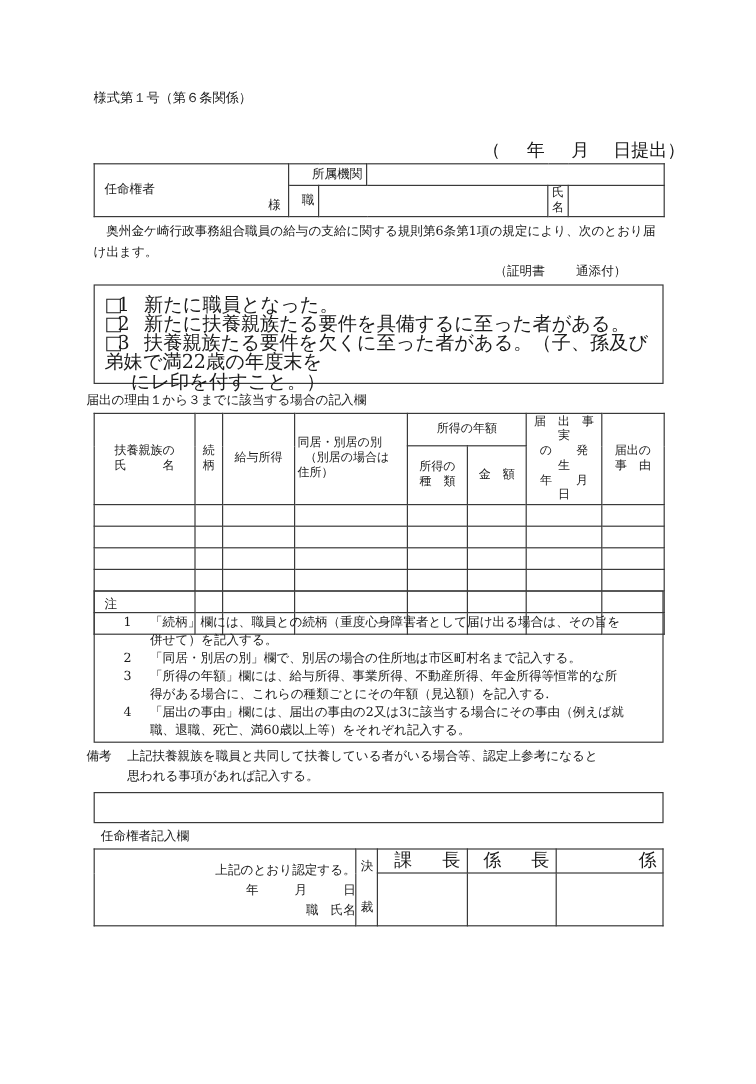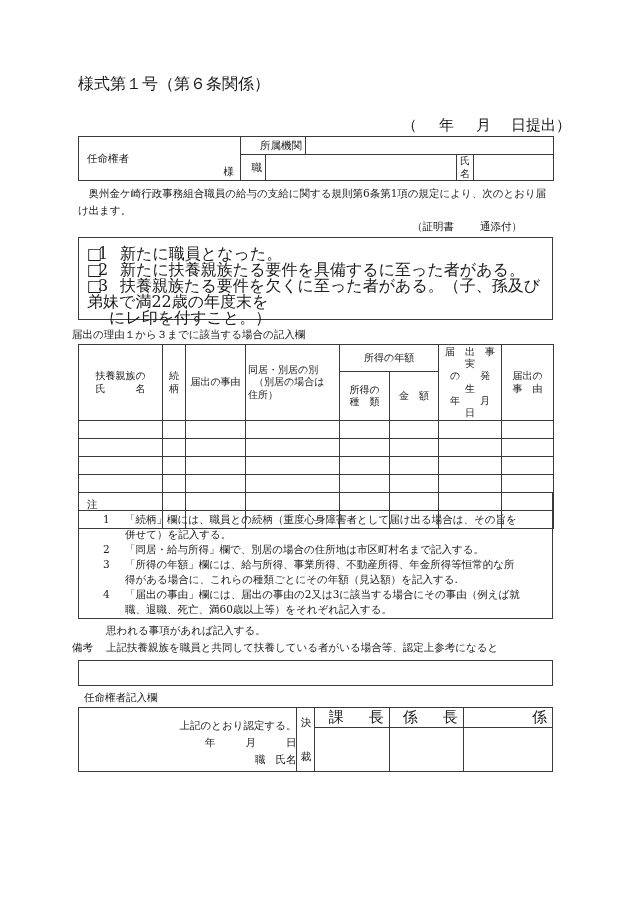--- a/index.html
+++ b/index.html
@@ -22,21 +22,21 @@
     width: 630px;
     height: 903px;
     background: #fff;
     overflow: hidden;
   }
   
   .t   { position: absolute; white-space: nowrap; font-size: 10.5px; line-height: 1.05; }
   .blk { position: absolute; font-size: 10.5px; line-height: 17px; }
 
   
-  #form-no   { left: 78px;  top: 76px;  font-size: 16px; }
+  #form-no   { left: 78px;  top: 76px;  font-size: 11px; }
   #doc-title { left: 238px; top: 97px;  font-size: 11.5px; letter-spacing: 11px; }
   #submit-date { left: 402px; top: 118px; font-size: 15px; letter-spacing: 0px; }
   #submit-date .sp { display: inline-block; width: 22px; }
   #submit-date .sp2 { display: inline-block; width: 20px; }
 
   
   table.grid {
     position: absolute;
     border-collapse: collapse;
     table-layout: fixed;
@@ -263,21 +263,21 @@
     <tbody>
         <tr>
       <td rowspan="2" class="hd">
         <span class="ln">扶養親族の</span>
         <span class="ln">氏　　　名</span>
       </td>
       <td rowspan="2" class="hd">
         <span class="ln">続</span>
         <span class="ln">柄</span>
       </td>
-      <td rowspan="2" class="hd">届出の事由</td>
+      <td rowspan="2" class="hd">給与所得</td>
       <td rowspan="2" class="hd" style="text-align:left">
         <span class="ln">同居・別居の別</span>
         <span class="ln" style="padding-left:6px">（別居の場合は</span>
         <span class="ln">住所）</span>
       </td>
       <td colspan="2" class="hd">所得の年額</td>
       <td rowspan="2" class="hd">
         <span class="ln">届　出　事　実</span>
         <span class="ln">の　　発　　生</span>
         <span class="ln">年　　月　　日</span>
@@ -361,42 +361,42 @@
   <div id="notes-box">
     <div class="ntitle">注</div>
     <ol>
       <li>
         <span class="num">1</span><span>「続柄」欄には、職員との続柄（重度心身障害者として届け出る場合は、その旨を</span>
       </li>
       <li>
         <span>併せて）を記入する。</span>
       </li>
       <li>
-        <span class="num">2</span><span>「同居・給与所得」欄で、別居の場合の住所地は市区町村名まで記入する。</span>
+        <span class="num">2</span><span>「同居・別居の別」欄で、別居の場合の住所地は市区町村名まで記入する。</span>
       </li>
       <li>
         <span class="num">3</span><span>「所得の年額」欄には、給与所得、事業所得、不動産所得、年金所得等恒常的な所</span>
       </li>
       <li>
         <span>得がある場合に、これらの種類ごとにその年額（見込額）を記入する.</span>
       </li>
       <li>
         <span class="num">4</span><span>「届出の事由」欄には、届出の事由の2又は3に該当する場合にその事由（例えば就</span>
       </li>
       <li>
         <span>職、退職、死亡、満60歳以上等）をそれぞれ記入する。</span>
       </li>
     </ol>
   </div>
 
   <div class="blk" id="remarks">
-    <div class="rw cont">思われる事項があれば記入する。</div>
     <div class="rw">
       <span class="lbl">備考</span><span>上記扶養親族を職員と共同して扶養している者がいる場合等、認定上参考になると</span>
     </div>
+    <div class="rw cont">思われる事項があれば記入する。</div>
   </div>
   <div id="remarks-box"></div>
 
   <div class="t" id="approval-caption">任命権者記入欄</div>
 
   <table class="grid" id="approval-table">
     <colgroup>
       <col style="width:218px">
       <col style="width:18px">
       <col style="width:74px">

